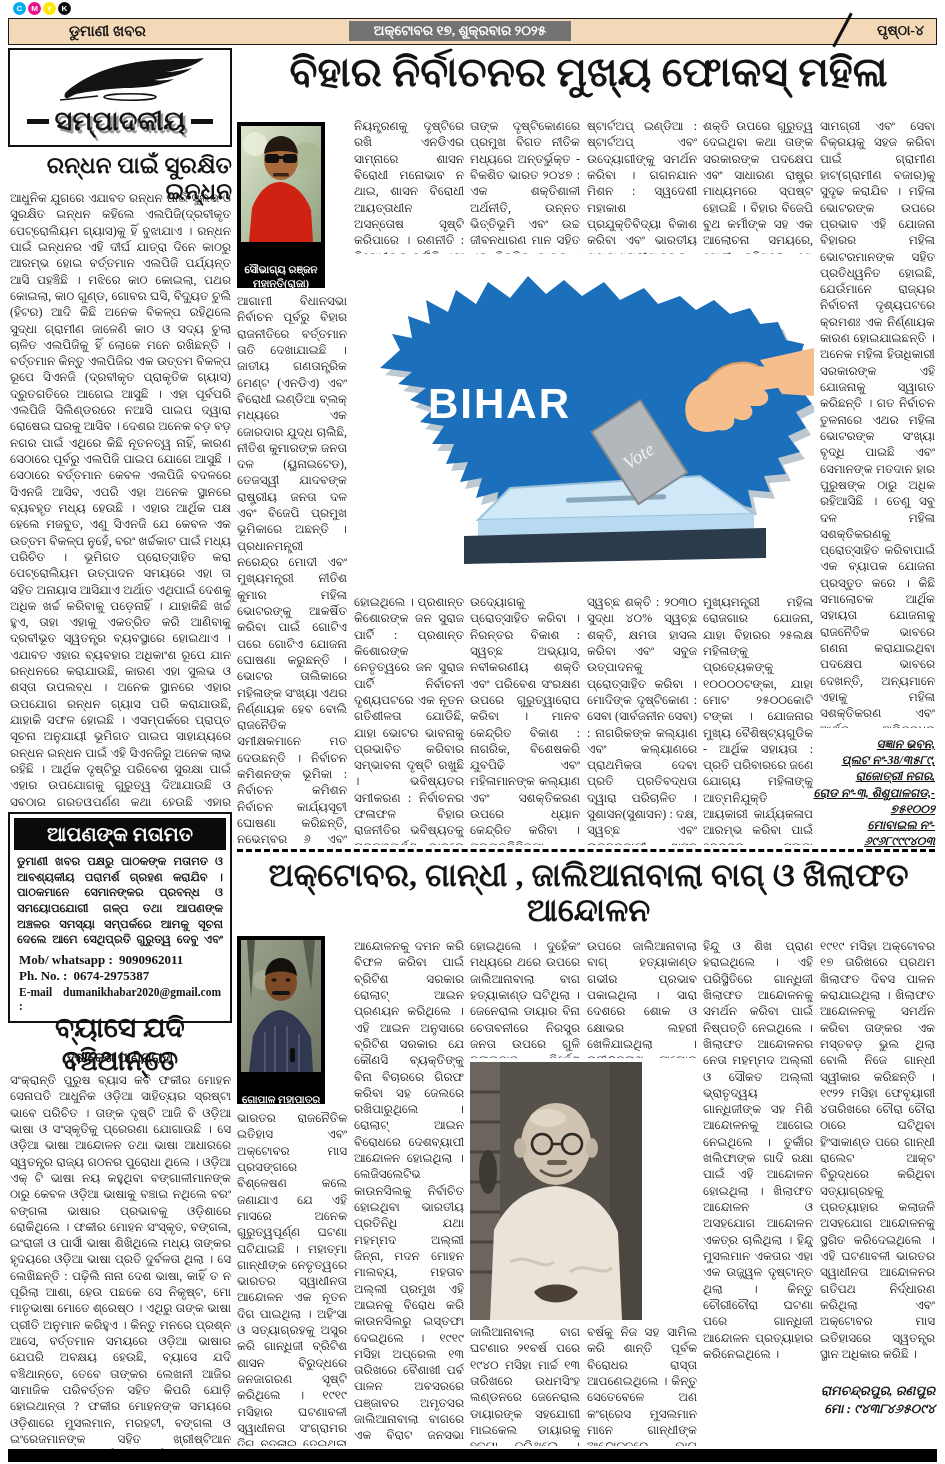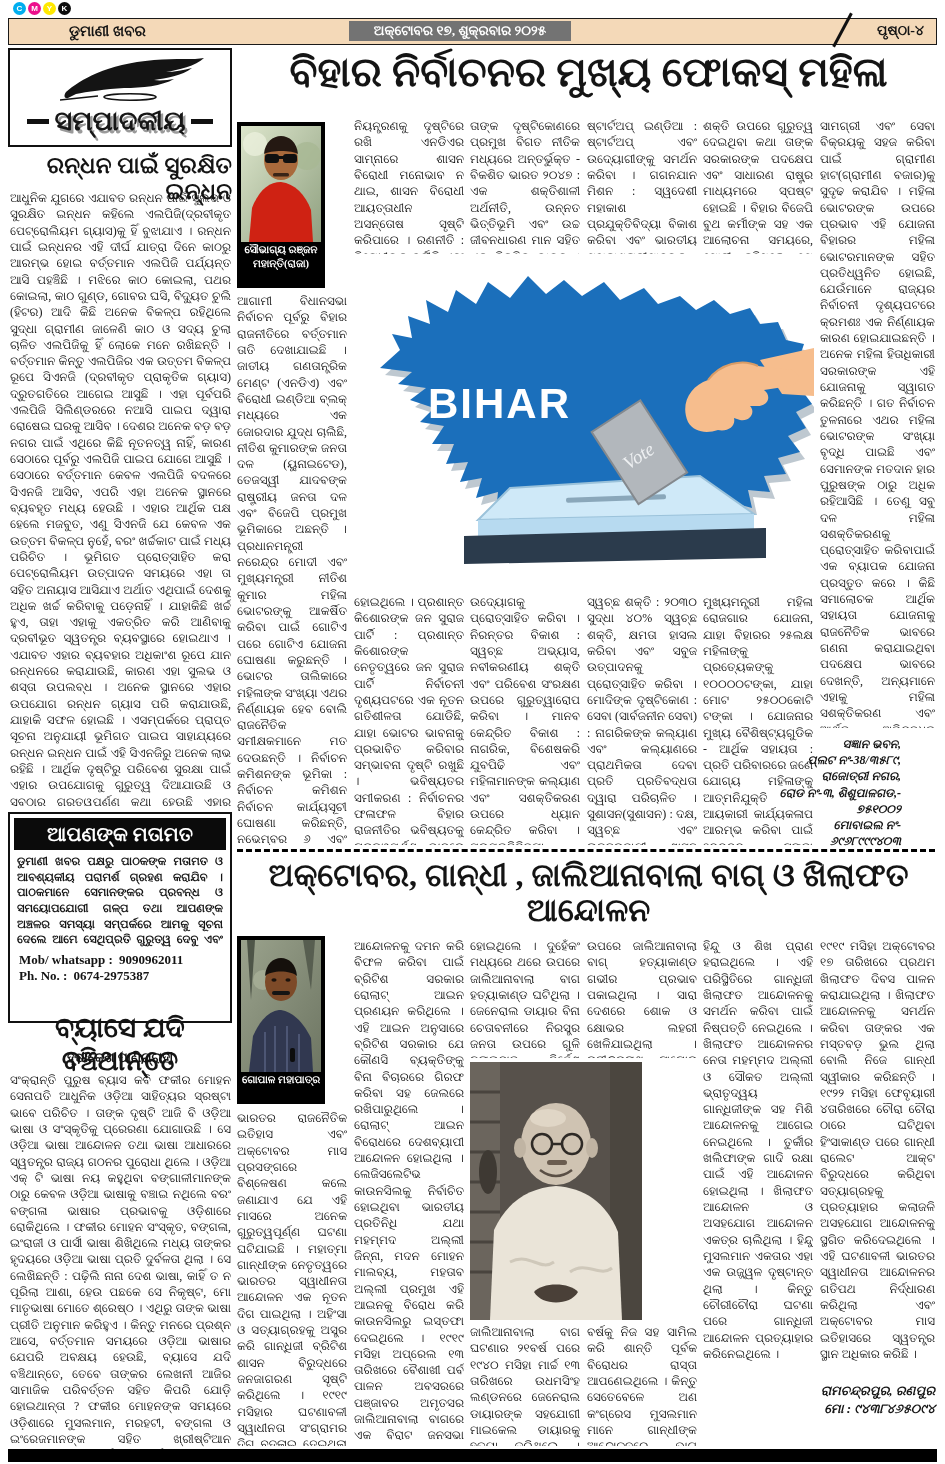--- a/index.html
+++ b/index.html
@@ -45,21 +45,21 @@
   .lead-headline{left:240px;top:50px;width:697px;font-size:41px;font-weight:bold;text-align:center;line-height:1.1;}
   .second-headline{left:240px;top:858px;width:697px;font-size:32px;font-weight:bold;text-align:center;line-height:1.1;}
 
   .col{width:110px;}
   .dashed-sep{left:237px;top:849px;width:698px;border-top:3px dashed #000;}
   .bottom-bar{left:8px;top:1449px;width:929px;height:13px;background:#000;}
 
   
   .photo-frame{background:#000;padding:4px;box-sizing:border-box;}
   .photo-frame svg{display:block;}
-  .photo-caption{color:#fff;font-size:10.5px;font-weight:bold;text-align:center;line-height:1.3;padding-top:1px;}
+  .photo-caption{color:#fff;font-size:10.5px;font-weight:bold;text-align:center;line-height:1.3;padding-top:21px;}
 
   .signature{font-style:italic;font-weight:bold;font-size:12px;line-height:1.35;text-align:right;}
   .signature2{font-style:italic;font-weight:bold;font-size:13px;line-height:1.35;text-align:right;}
 </style>
 </head>
 <body>
 
 <div class="page">
 
   <div class="abs cmyk">
@@ -150,40 +150,44 @@
       <path d="M326,166 C318,148 328,130 346,124 C358,108 380,102 396,110 L430,114 C440,118 438,128 428,130 L402,134 C410,140 406,150 396,150 L388,150 C394,156 388,166 378,164 L372,162 C374,170 366,176 356,174 C344,178 332,176 326,166 Z" fill="#f6bd8d"></path>
       <path d="M346,124 C358,108 380,102 396,110" fill="none" stroke="#d99c66" stroke-width="2"></path>
     </g>
   </svg>
 
   <div class="abs body-text col" style="left:354px;top:594px;height:251px;">ହୋଇଥିଲେ । ପ୍ରଶାନ୍ତ କିଶୋରଙ୍କ ଜନ ସୁରାଜ ପାର୍ଟି : ପ୍ରଶାନ୍ତ କିଶୋରଙ୍କ ନେତୃତ୍ୱରେ ଜନ ସୁରାଜ ପାର୍ଟି ନିର୍ବାଚନୀ ଦୃଶ୍ୟପଟରେ ଏକ ନୂତନ ଗତିଶୀଳତା ଯୋଡିଛି, ଯାହା ଭୋଟର ଭାବନାକୁ ପ୍ରଭାବିତ କରିବାର ସମ୍ଭାବନା ଦୃଷ୍ଟି ରଖୁଛି । ଭବିଷ୍ୟତର ସମୀକରଣ : ନିର୍ବାଚନର ଫଳାଫଳ ବିହାର ରାଜନୀତିର ଭବିଷ୍ୟତକୁ ଗୁରୁତ୍ୱପୂର୍ଣ୍ଣ ଭାବରେ ପ୍ରଭାବିତ କରିବ, ଯାହା ଜାତୀୟ ରାଜନୀତି ପାଇଁ ପ୍ରଭାବ ପକାଇବ । ଏହି ନିର୍ବାଚନରେ (ଏନଡିଏ) ଏବଂ ଭାରତ ଦଳ ମଧ୍ୟରେ ଏକ ଘନିଷ୍ଠ ପ୍ରତିଦ୍ୱନ୍ଦିତାପୂର୍ଣ୍ଣ ଲଢେଇ ହେବ ବୋଲି ଆଶା କରାଯାଉଛି । ପ୍ରଧାନମନ୍ତ୍ରୀ ନରେନ୍ଦ୍ର ମୋଦୀଙ୍କ ଭାରତ ପାଇଁ ଦୃଷ୍ଟିକୋଣ ବହୁମୁଖୀ, ୨୦୪୭ ସୁଦ୍ଧା ଦେଶକୁ ଏକ ବିକଶିତ ରାଷ୍ଟ୍ରରେ ପରିଣତ କରିବା ଉପରେ ଧ୍ୟାନ କେନ୍ଦ୍ରିତ କରୁଛନ୍ତି ।</div>
   <div class="abs body-text col" style="left:470px;top:594px;height:251px;">ଉଦ୍ୟୋଗକୁ ପ୍ରୋତ୍ସାହିତ କରିବା । ନିରନ୍ତର ବିକାଶ : ସ୍ୱଚ୍ଛ ଅଭ୍ୟାସ, ନବୀକରଣୀୟ ଶକ୍ତି ଏବଂ ପରିବେଶ ସଂରକ୍ଷଣ ଉପରେ ଗୁରୁତ୍ୱାରୋପ କରିବା । ମାନବ କେନ୍ଦ୍ରିତ ବିକାଶ : ନାଗରିକ, ବିଶେଷକରି ଯୁବପିଢି ଏବଂ ମହିଳାମାନଙ୍କ କଲ୍ୟାଣ ଏବଂ ସଶକ୍ତିକରଣ ଉପରେ ଧ୍ୟାନ କେନ୍ଦ୍ରିତ କରିବା । ପ୍ରଯୁକ୍ତିବିଦ୍ୟା ଉନ୍ନତି, ଅଭିବୃଦ୍ଧି ଏବଂ ପ୍ରଗତିକୁ ଆଗରେ ନେବା ପାଇଁ ପ୍ରଯୁକ୍ତିବିଦ୍ୟା, କୃତ୍ରିମ ବୁଦ୍ଧିମତା ଏବଂ ନବସୃଜନର ଉପଯୋଗ କରିବା । ମୋଦିଙ୍କ ଦୃଷ୍ଟିକୋଣ ଅନ୍ତର୍ଗତ ଭିନ୍ନ ଉଲ୍ଲେଖନୀୟ ପଦକ୍ଷେପ ମଧ୍ୟରେ ରହିଛି : ଡିଜିଟାଲ ଇଣ୍ଡିଆ : ଡିଜିଟାଲ ଭିତ୍ତିଭୂମି, ଡିଜିଟାଲ ପେମେଣ୍ଟ ଏବଂ ପ୍ରଯୁକ୍ତିବିଦ୍ୟା ନବସୃଜନକୁ ପ୍ରୋତ୍ସାହିତ କରିବା ।</div>
   <div class="abs body-text col" style="left:587px;top:594px;height:251px;">ସ୍ୱଚ୍ଛ ଶକ୍ତି : ୨୦୩୦ ସୁଦ୍ଧା ୪୦% ସ୍ୱଚ୍ଛ ଶକ୍ତି, କ୍ଷମତା ହାସଲ କରିବା ଏବଂ ସବୁଜ ଉତ୍ପାଦନକୁ ପ୍ରୋତ୍ସାହିତ କରିବା । ମୋଦିଙ୍କ ଦୃଷ୍ଟିକୋଣ : ସେବା (ସାର୍ବଜନୀନ ସେବା) : ନାଗରିକଙ୍କ କଲ୍ୟାଣ ଏବଂ କଲ୍ୟାଣରେ ପ୍ରାଥମିକତା ଦେବା ପ୍ରତି ପ୍ରତିବଦ୍ଧତା ଦ୍ୱାରା ପରିଚାଳିତ । ସୁଶାସନ(ସୁଶାସନ) : ଦକ୍ଷ, ସ୍ୱଚ୍ଛ ଏବଂ ଉତ୍ତରଦାୟୀ ଶାସନ ସୁନିଶ୍ଚିତ କରିବା । ସାମଗ୍ରିକ ଭାବରେ,</div>
   <div class="abs body-text col" style="left:703px;top:594px;height:251px;">ମୁଖ୍ୟମନ୍ତ୍ରୀ ମହିଳା ରୋଜଗାର ଯୋଜନା, ଯାହା ବିହାରର ୨୫ଲକ୍ଷ ମହିଳାଙ୍କୁ ପ୍ରତ୍ୟେକଙ୍କୁ ୧୦୦୦୦ଟଙ୍କା, ଯାହା ମୋଟ ୨୫୦୦କୋଟି ଟଙ୍କା । ଯୋଜନାର ମୁଖ୍ୟ ବୈଶିଷ୍ଟ୍ୟଗୁଡିକ - ଆର୍ଥିକ ସହାୟତା : ପ୍ରତି ପରିବାରରେ ଜଣେ ଯୋଗ୍ୟ ମହିଳାଙ୍କୁ ଆତ୍ମନିଯୁକ୍ତି ଆୟକାରୀ କାର୍ଯ୍ୟକଳାପ ଆରମ୍ଭ କରିବା ପାଇଁ ୧୦୦୦୦ ଟଙ୍କା ପ୍ରଦାନ କରାଯାଏ । ଅତିରିକ୍ତ ସହାୟତା : ହିତାଧିକାରୀମାନେ ସେମାନଙ୍କର ଉଦ୍ୟୋଗୀ ଉଦ୍ୟମକୁ ବିସ୍ତାର କରିବା ପାଇଁ ୨ଲକ୍ଷ ଟଙ୍କା ପର୍ଯ୍ୟନ୍ତ ଅତିରିକ୍ତ ପାଣ୍ଠି ପାଇପାରିବେ । ତାଲିମ ଏବଂ ସମର୍ଥନ : ସ୍ୱୟଂ ସହାୟକ ଗୋଷ୍ଠୀ ସଦସ୍ୟମାନେ ମହିଳାମାନଙ୍କୁ ସ୍ଥାୟୀ ବ୍ୟବସାୟ ଗଠନ କରିବାରେ ସାହାଯ୍ୟ କରିବା ପାଇଁ ତାଲିମ ଏବଂ ମାର୍ଗଦର୍ଶନ ପ୍ରଦାନ କରିବେ । ମାର୍କେଟିଂ ସମର୍ଥନ :</div>
 
-  <div class="abs signature" style="left:771px;top:736px;width:130px;height:110px;">
+  <div class="abs signature" style="left:805px;top:736px;width:130px;height:110px;text-decoration:underline;">
     <div>ସଜ୍ଞାନ ଭବନ,</div>
     <div>ପ୍ଲଟ ନଂ-38/୩୫୮୯,</div>
     <div>ରାଜୋତ୍ରୀ ନଗର,</div>
     <div>ରୋଡ ନଂ-୩, ଶିଶୁପାଳଗଡ,-</div>
     <div>୭୫୧୦୦୨</div>
     <div>ମୋବାଇଲ ନଂ-</div>
     <div>୬୯୬୮୯୯୯୪୦୩</div>
   </div>
 
   <div class="abs opinion-box">
     <div class="opinion-title">ଆପଣଙ୍କ ମତାମତ</div>
     <div class="opinion-body">ଡୁମାଣୀ ଖବର ପକ୍ଷରୁ ପାଠକଙ୍କ ମତାମତ ଓ ଆବଶ୍ୟକୀୟ ପରାମର୍ଶ ଗ୍ରହଣ କରାଯିବ । ପାଠକମାନେ ସେମାନଙ୍କର ପ୍ରବନ୍ଧ ଓ ସମୟୋପଯୋଗୀ ଗଳ୍ପ ତଥା ଆପଣଙ୍କ ଅଞ୍ଚଳର ସମସ୍ୟା ସମ୍ପର୍କରେ ଆମକୁ ସୂଚନା ଦେଲେ ଆମେ ସେଥିପ୍ରତି ଗୁରୁତ୍ୱ ଦେବୁ ଏବଂ ତାହାକୁ ଆବଶ୍ୟକସ୍ଥଳେ ଆମ ସମ୍ବାଦପତ୍ରରେ ପ୍ରକାଶ କରିବୁ ।</div>
     <div class="contact-row">
       <span>Mob/ whatsapp :</span>
       <span>9090962011</span>
     </div>
     <div class="contact-row">
       <span>Ph. No. :</span>
       <span>0674-2975387</span>
+    </div>
+    <div class="contact-row small">
+      <span>E-mail :</span>
+      <span>dumanikhabar2020@gmail.com</span>
     </div>
   </div>
 
   <div class="abs vyase-title">ବ୍ୟାସେ ଯଦି ବଞ୍ଚିଥାନ୍ତେ</div>
   <div class="abs vyase-byline">ହୃଷୀକେଶ ପାଣିଗ୍ରାହୀ</div>
   <div class="abs body-text vyase-body">ସଂକ୍ରାନ୍ତି ପୁରୁଷ ବ୍ୟାସ କବି ଫକୀର ମୋହନ ସେନାପତି ଆଧୁନିକ ଓଡ଼ିଆ ସାହିତ୍ୟର ସ୍ରଷ୍ଟା ଭାବେ ପରିଚିତ । ତାଙ୍କ ଦୃଷ୍ଟି ଆଜି ବି ଓଡ଼ିଆ ଭାଷା ଓ ସଂସ୍କୃତିକୁ ପ୍ରେରଣା ଯୋଗାଉଛି । ସେ ଓଡ଼ିଆ ଭାଷା ଆନ୍ଦୋଳନ ତଥା ଭାଷା ଆଧାରରେ ସ୍ୱତନ୍ତ୍ର ରାଜ୍ୟ ଗଠନର ପୁରୋଧା ଥିଲେ । ଓଡ଼ିଆ ଏକ୍ ଟି ଭାଷା ନୟ କହୁଥିବା ବଙ୍ଗାଳୀମାନଙ୍କ ଠାରୁ କେବଳ ଓଡ଼ିଆ ଭାଷାକୁ ବଞ୍ଚାଇ ନଥିଲେ ବରଂ ବଙ୍ଗଳା ଭାଷାର ପ୍ରଭାବକୁ ଓଡ଼ିଶାରେ ରୋକିଥିଲେ । ଫକୀର ମୋହନ ସଂସ୍କୃତ, ବଙ୍ଗଳା, ଇଂରାଜୀ ଓ ପାର୍ସୀ ଭାଷା ଶିଖିଥିଲେ ମଧ୍ୟ ତାଙ୍କର ହୃଦୟରେ ଓଡ଼ିଆ ଭାଷା ପ୍ରତି ଦୁର୍ବଳତା ଥିଲା । ସେ ଲେଖିଛନ୍ତି : ପଢ଼ିଲି ନାନା ଦେଶ ଭାଷା, କାହିଁ ତ ନ ପୂରିଲା ଆଶା, ହେଉ ପଛକେ ସେ ନିକୃଷ୍ଟ, ମୋ ମାତୃଭାଷା ମୋତେ ଶ୍ରେଷ୍ଠ । ଏଥିରୁ ତାଙ୍କ ଭାଷା ପ୍ରୀତି ଅନୁମାନ କରିହୁଏ । କିନ୍ତୁ ମନରେ ପ୍ରଶ୍ନ ଆସେ, ବର୍ତ୍ତମାନ ସମୟରେ ଓଡ଼ିଆ ଭାଷାର ଯେପରି ଅବକ୍ଷୟ ହେଉଛି, ବ୍ୟାସେ ଯଦି ବଞ୍ଚିଥାନ୍ତେ, ତେବେ ତାଙ୍କର ଲେଖନୀ ଆଜିର ସାମାଜିକ ପରିବର୍ତ୍ତନ ସହିତ କିପରି ଯୋଡ଼ି ହୋଇଥାନ୍ତା ? ଫକୀର ମୋହନଙ୍କ ସମୟରେ ଓଡ଼ିଶାରେ ମୁସଲମାନ, ମରହଟୀ, ବଙ୍ଗଳା ଓ ଇଂରେଜମାନଙ୍କ ସହିତ ଖ୍ରୀଷ୍ଟିଆନ ପାଦ୍ରୀମାନଙ୍କ ଧର୍ମ ପରିବର୍ତ୍ତନ ଉଦ୍ୟମ ଚାଲିଥିଲା ।</div>
 
   <div class="abs dashed-sep"></div>
 
   <div class="abs second-headline">ଅକ୍ଟୋବର, ଗାନ୍ଧୀ , ଜାଲିଆନାବାଲା ବାଗ୍ ଓ ଖିଲାଫତ ଆନ୍ଦୋଳନ</div>

